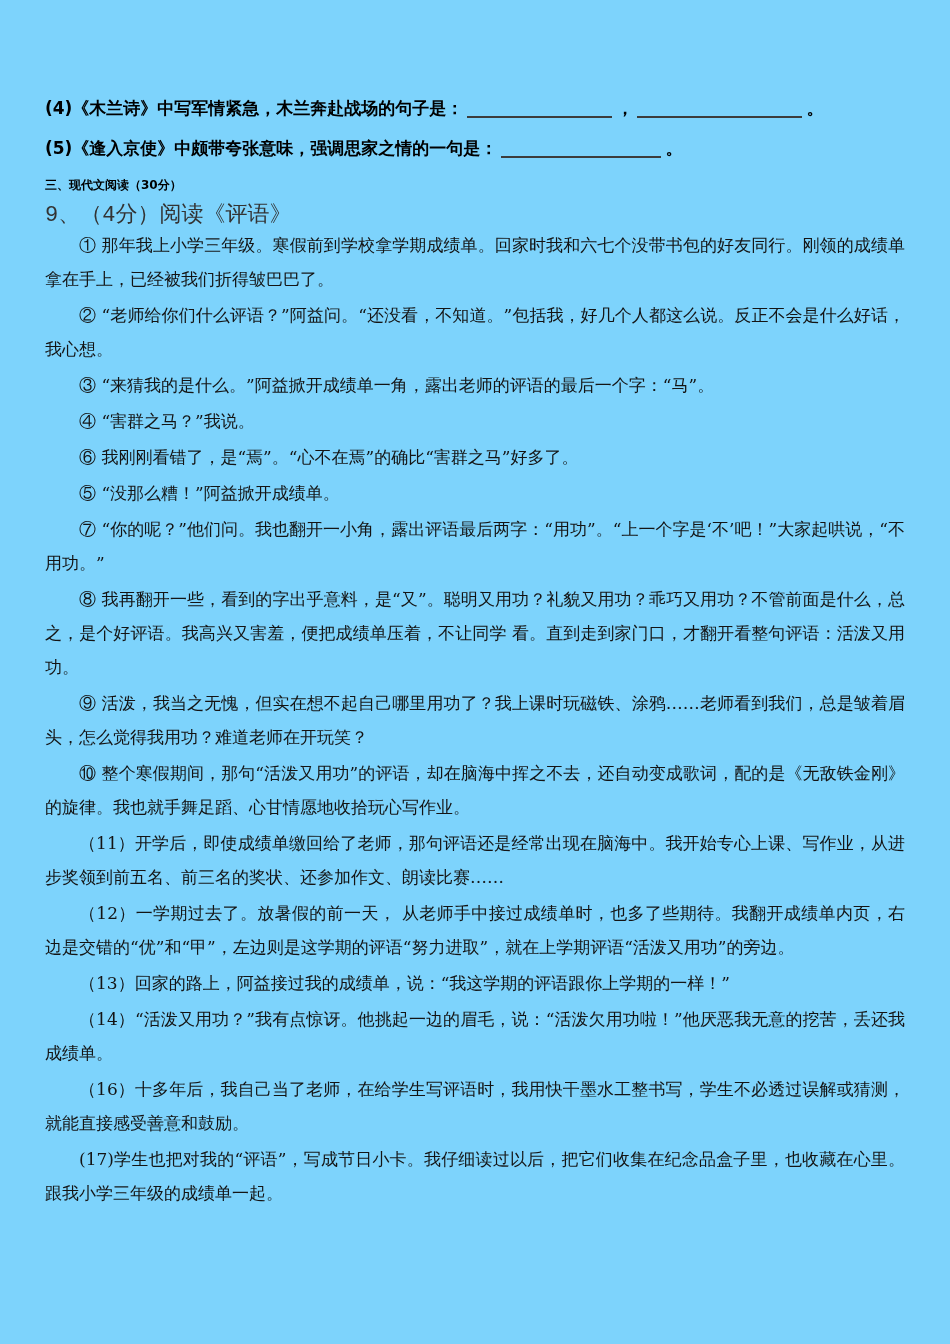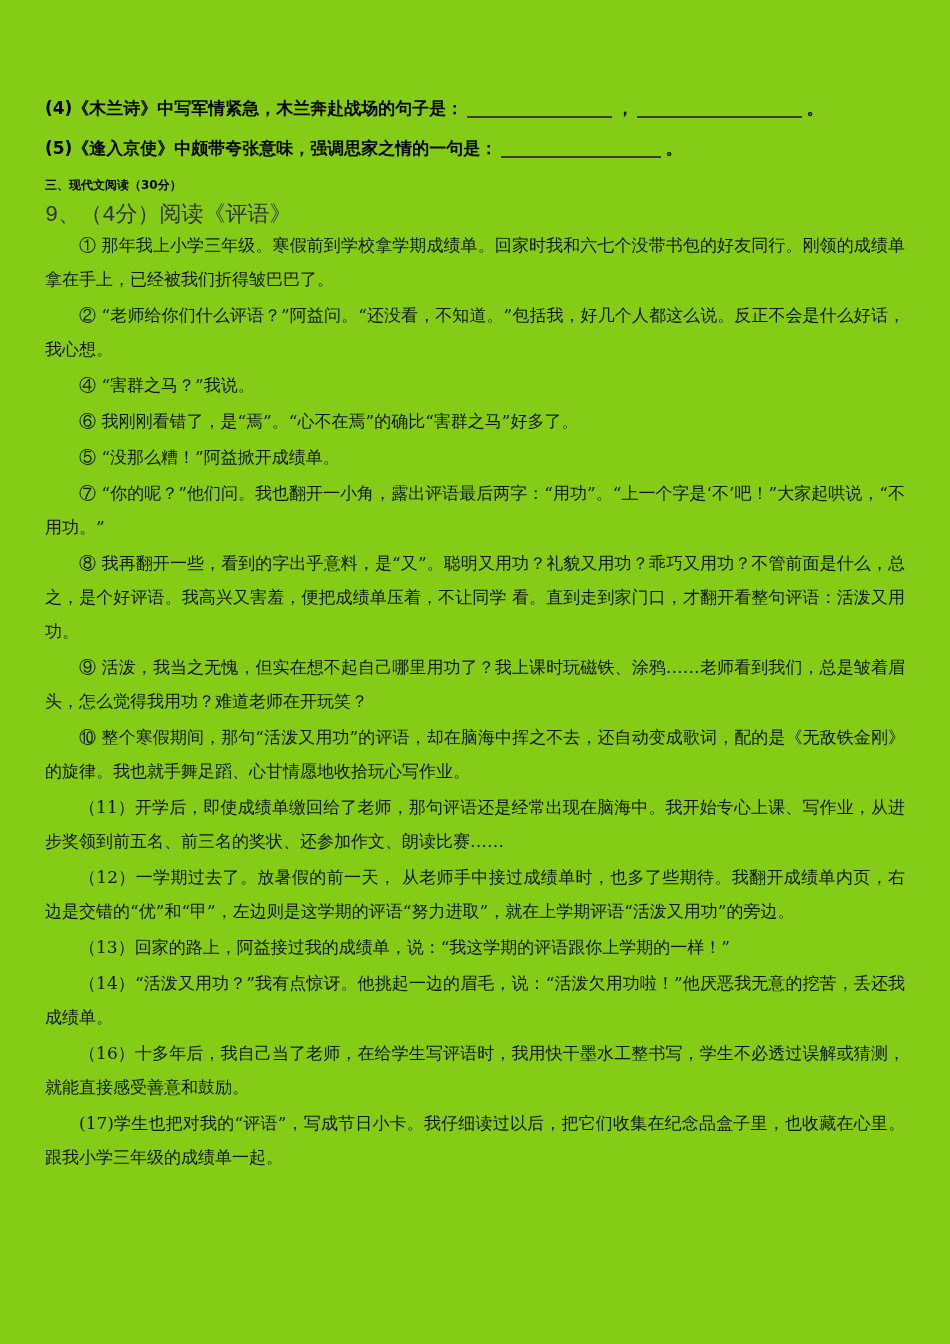--- a/index.html
+++ b/index.html
@@ -2,21 +2,21 @@
 <html><head>
 <meta charset="utf-8">
 <style>
   * { box-sizing: border-box; }
   html, body { margin: 0; padding: 0; background: #e8e8e8; }
   .page {
     position: relative;
     width: 950px;
     height: 1344px;
     margin: 0 auto;
-    background: #84cc16;
+    background: #7dd3fc;
     color: #000000;
     padding: 88px 45px 0 45px;
     overflow: hidden;
     font-family: "DejaVu Sans", sans-serif;
   }
   .fill-line {
     font-family: "DejaVu Sans", sans-serif;
     font-weight: 700;
     font-size: 17px;
     line-height: 40px;
@@ -73,20 +73,21 @@
 
   <div class="fill-line"><span>(5)《逢入京使》中颇带夸张意味，强调思家之情的一句是：</span><span class="blank w3"></span><span>。</span></div>
 
   <h3 class="section-header">三、现代文阅读（30分）</h3>
 
   <div class="question-line">9、（4分）阅读《评语》</div>
 
   <div class="passage">
       <p class="para"><span>① 那年我上小学三年级。寒假前到学校拿学期成绩单。回家时我和六七个没带书包的好友同行。刚领的成绩单拿在手上，已经被我们折得皱巴巴了。</span></p>
       <p class="para"><span>② “老师给你们什么评语？”阿益问。“还没看，不知道。”包括我，好几个人都这么说。反正不会是什么好话，我心想。</span></p>
+      <p class="para"><span>③ “来猜我的是什么。”阿益掀开成绩单一角，露出老师的评语的最后一个字：“马”。</span></p>
       <p class="para"><span>④ “害群之马？”我说。</span></p>
       <p class="para"><span>⑥ 我刚刚看错了，是“焉”。“心不在焉”的确比“害群之马”好多了。</span></p>
       <p class="para"><span>⑤ “没那么糟！”阿益掀开成绩单。</span></p>
       <p class="para"><span>⑦ “你的呢？”他们问。我也翻开一小角，露出评语最后两字：“用功”。“上一个字是‘不’吧！”大家起哄说，“不用功。”</span></p>
       <p class="para"><span>⑧ 我再翻开一些，看到的字出乎意料，是“又”。</span><span class="underline">聪明又用功？礼貌又用功？乖巧又用功？</span><span>不管前面是什么，总之，是个好评语。我高兴又害羞，便把成绩单压着，不让同学 看。直到走到家门口，才翻开看整句评语：活泼又用功。</span></p>
       <p class="para"><span>⑨ 活泼，我当之无愧，但实在想不起自己哪里用功了？我上课时玩磁铁、涂鸦……老师看到我们，总是皱着眉头，怎么觉得我用功？难道老师在开玩笑？</span></p>
       <p class="para"><span>⑩ 整个寒假期间，那句“活泼又用功”的评语，却在脑海中挥之不去，还自动变成歌词，配的是《无敌铁金刚》的旋律。我也就手舞足蹈、心甘情愿地收拾玩心写作业。</span></p>
       <p class="para"><span>（11）开学后，即使成绩单缴回给了老师，那句评语还是经常出现在脑海中。我开始专心上课、写作业，从进步奖领到前五名、前三名的奖状、还参加作文、朗读比赛……</span></p>
       <p class="para"><span>（12）一学期过去了。放暑假的前一天， 从老师手中接过成绩单时，也多了些期待。我翻开成绩单内页，右边是交错的“优”和“甲”，左边则是这学期的评语“努力进取”，就在上学期评语“活泼又用功”的旁边。</span></p>
       <p class="para"><span>（13）回家的路上，阿益接过我的成绩单，说：“我这学期的评语跟你上学期的一样！”</span></p>

